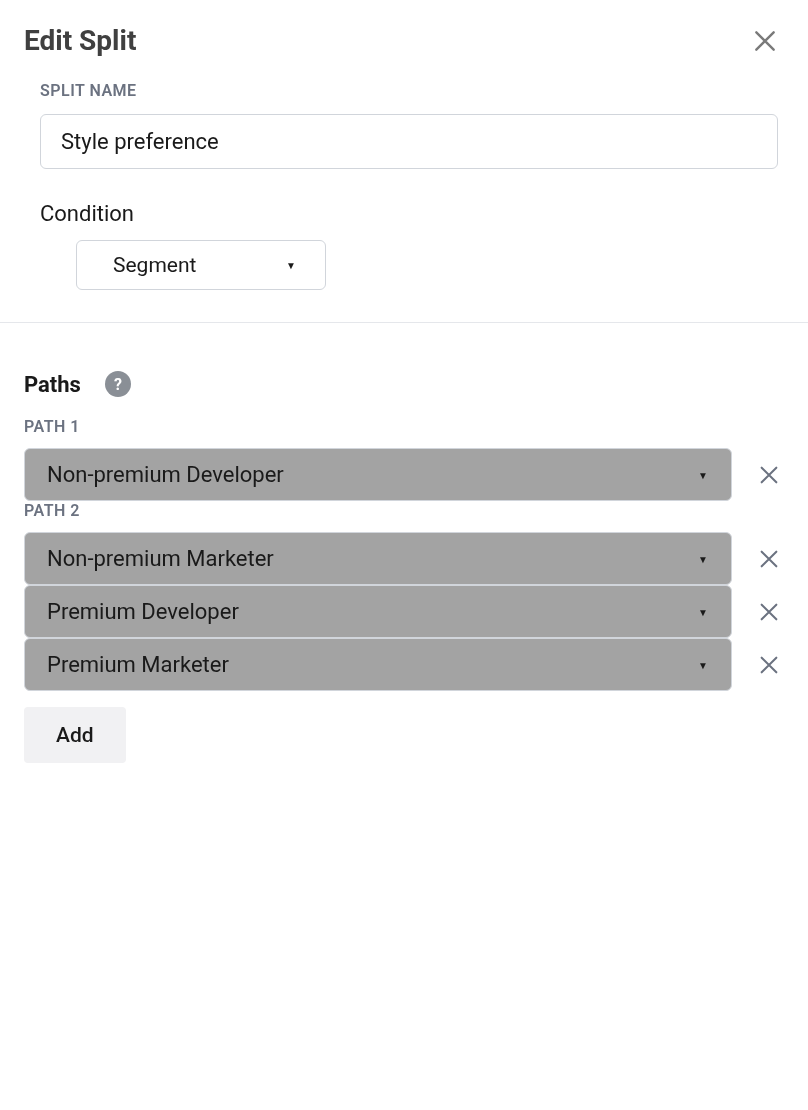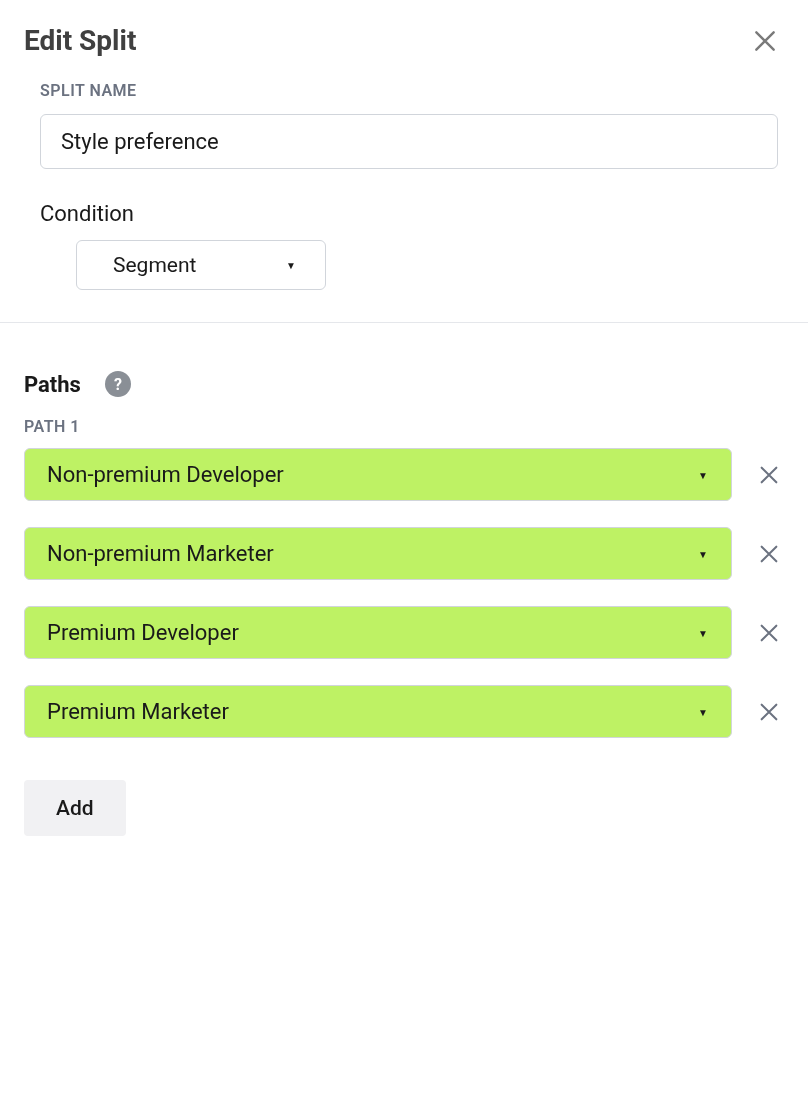--- a/index.html
+++ b/index.html
@@ -122,31 +122,30 @@
       background: #8a8f96;
       color: #fff;
       font-size: 16px;
       font-weight: 700;
       display: flex;
       align-items: center;
       justify-content: center;
       cursor: pointer;
     }
     .path-group {
-      margin-bottom: 26px;
     }
     .path-row {
       display: flex;
       align-items: center;
       gap: 22px;
     }
     .select-full {
       appearance: none;
       -webkit-appearance: none;
-      background: #bef264;
+      background: #a3a3a3;
       border: 1px solid #d1d5db;
       border-radius: 6px;
       padding: 13px 50px 13px 22px;
       font-size: 22px;
       color: #1a1a1a;
       font-family: inherit;
       cursor: pointer;
       width: 100%;
     }
     .select-full-wrap {
@@ -235,20 +234,21 @@
           <div class="path-row">
             <div class="select-full-wrap"><select class="select-full"><option>Non-premium Developer</option></select><span class="select-full-caret">▼</span></div>
             <button class="remove-path-btn">
               <svg viewBox="0 0 24 24" fill="none">
                 <path d="M4 4 L20 20 M20 4 L4 20" stroke-linecap="round"></path>
               </svg>
             </button>
           </div>
         </div>
         <div class="path-group">
+          <div class="field-label">PATH 2</div>
           <div class="path-row">
             <div class="select-full-wrap"><select class="select-full"><option>Non-premium Marketer</option></select><span class="select-full-caret">▼</span></div>
             <button class="remove-path-btn">
               <svg viewBox="0 0 24 24" fill="none">
                 <path d="M4 4 L20 20 M20 4 L4 20" stroke-linecap="round"></path>
               </svg>
             </button>
           </div>
         </div>
         <div class="path-group">

